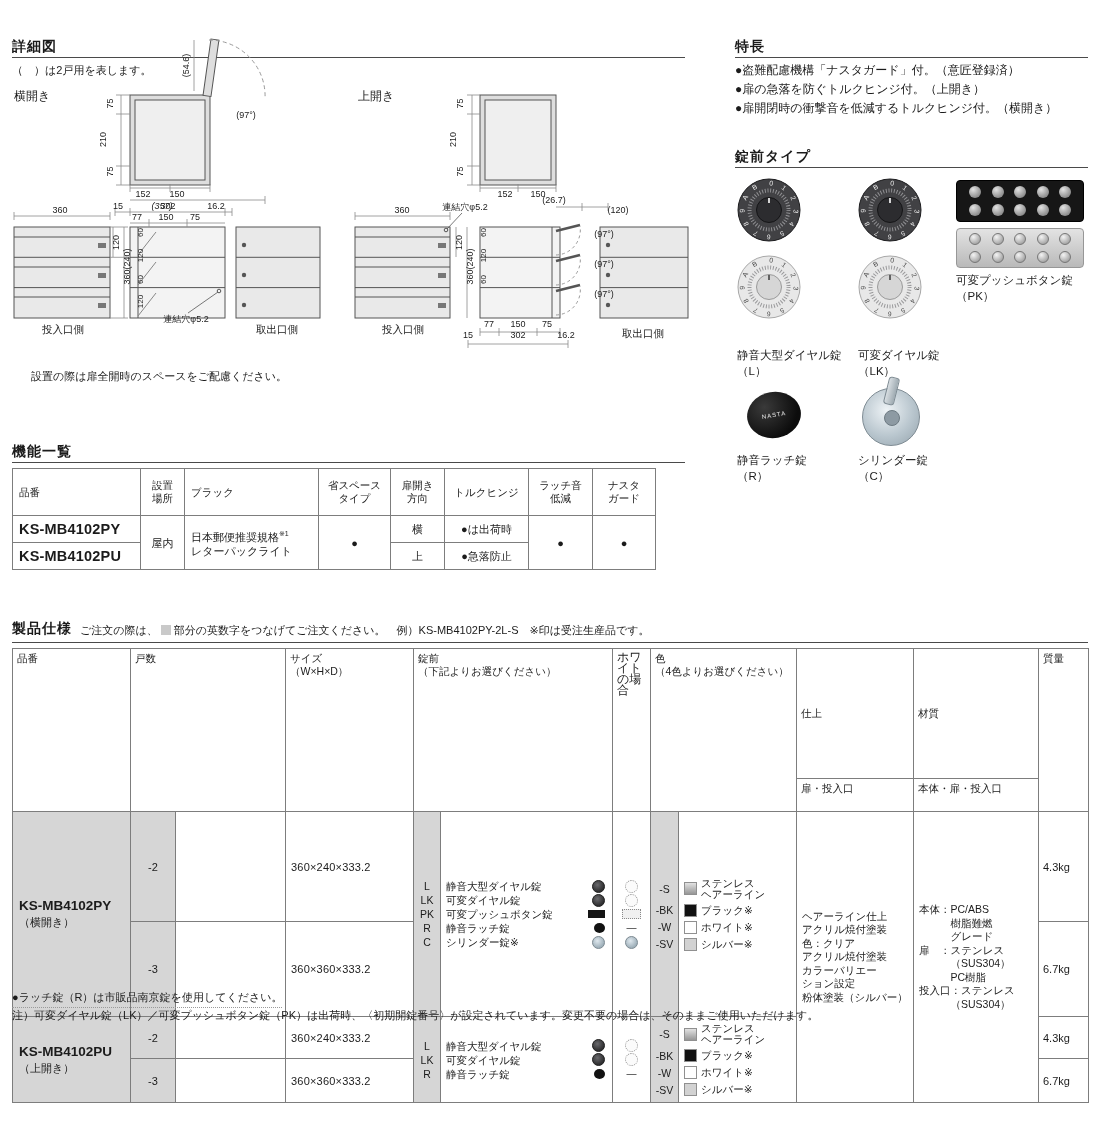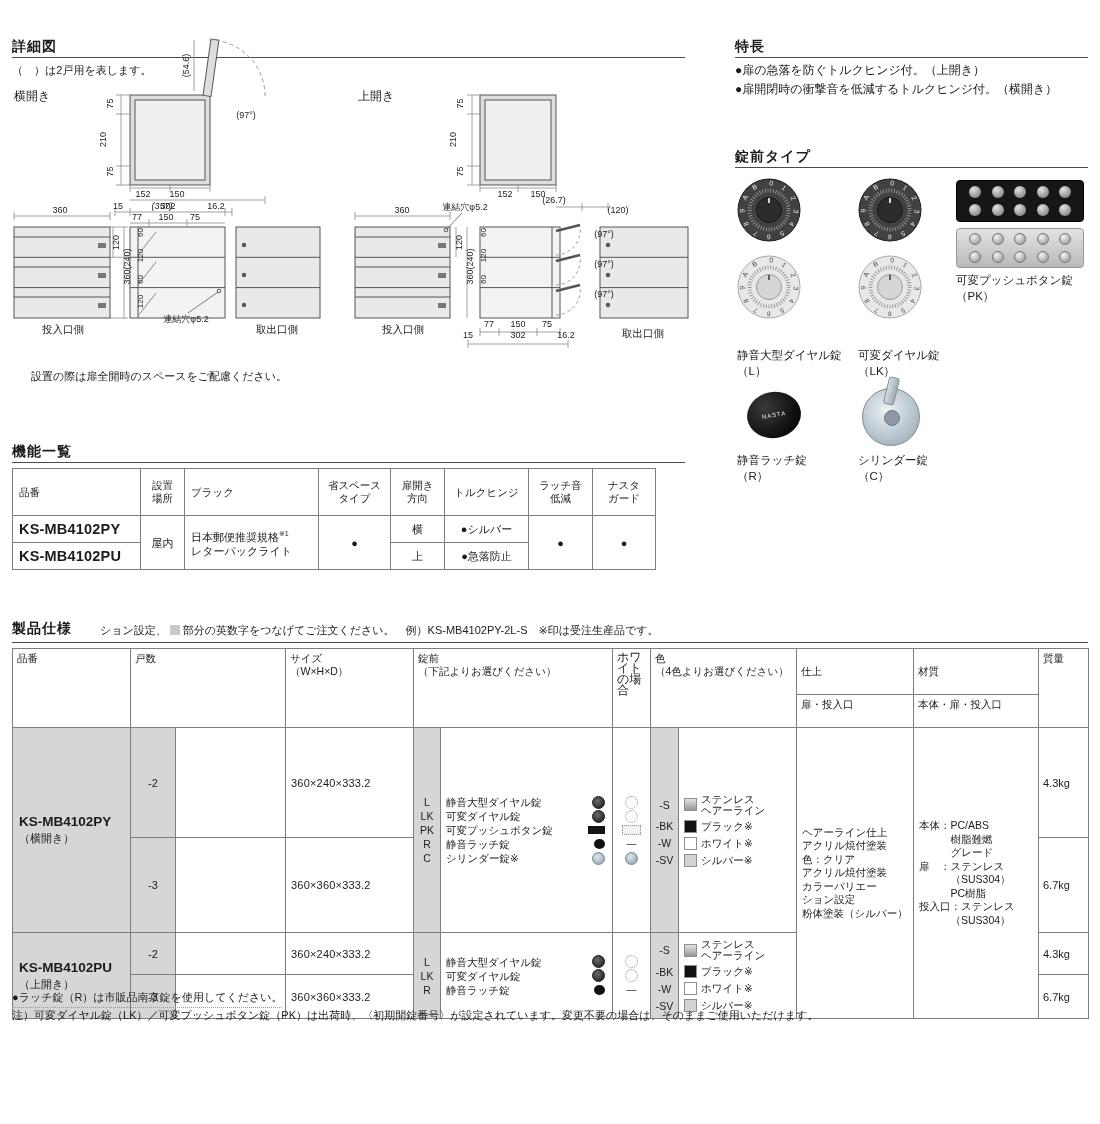--- a/index.html
+++ b/index.html
@@ -27,21 +27,21 @@
               white-space:pre-line;line-height:13px;height:42px;padding:2px;}
   #functab td{font-size:11px;text-align:center;height:26px;line-height:14px;}
   #functab .al{text-align:left;padding-left:6px;}
   #functab .model{font-size:14.5px;font-weight:bold;letter-spacing:0.2px;}
   #functab sup{font-size:7px;vertical-align:super;}
   
   #spectab{position:absolute;left:12px;top:648px;width:1076px;}
   #spectab th{font-weight:normal;font-size:10.5px;text-align:left;vertical-align:top;
               padding:3px 4px;line-height:13px;white-space:pre-line;}
   #spectab th.split{padding:0;}
-  #spectab th.split div{padding:3px 4px;}
+  #spectab th.split div{padding:3px 4px;margin-top:42px;}
   #spectab th.split .sub{border-top:1px solid #7d7d7d;}
   #spectab th.smallh{font-size:12px;line-height:11px;}
   .gray{background:#d6d6d6;}
   .model-cell{padding-left:6px;}
   .model-cell .m{font-weight:bold;font-size:13.5px;}
   .model-cell .ms{font-size:11px;margin-top:2px;}
   .code{font-size:11px;text-align:center;}
   .size{font-size:11px;padding-left:5px;letter-spacing:0.2px;}
   .weight{font-size:11px;padding-left:4px;}
   .pre{white-space:pre-line;}
@@ -75,21 +75,21 @@
   .pk-light{height:40px;background:linear-gradient(180deg,#e3e3e3,#b9b9b9);border:1px solid #979797;}
   .pk-row{display:flex;justify-content:space-between;}
   .pk-btn{width:12px;height:12px;border-radius:50%;background:radial-gradient(circle at 35% 30%,#e2e2e2,#9a9a9a 60%,#6f6f6f);}
   .pk-light .pk-btn{background:radial-gradient(circle at 35% 30%,#f4f4f4,#b5b5b5 60%,#8a8a8a);border:1px solid #777;box-sizing:border-box;}
   .latch{width:54px;height:46px;background:radial-gradient(circle at 35% 30%,#3a3a3a,#0c0c0c 70%);border-radius:50%;transform:rotate(-10deg);display:flex;align-items:center;justify-content:center;}
   .latch-brand{color:#e5e5e5;font-size:6px;letter-spacing:1px;}
   .cyl{width:56px;height:56px;border-radius:50%;background:radial-gradient(circle at 42% 38%,#eef3f6,#b9c6ce 55%,#93a2ab);border:1px solid #7e8b93;position:relative;}
   .cyl::before{content:"";position:absolute;left:23px;top:-12px;width:9px;height:26px;background:linear-gradient(90deg,#d8dee2,#9fabb2);border:1px solid #7e8b93;border-radius:3px;transform:rotate(14deg);}
   .cyl::after{content:"";position:absolute;left:21px;top:21px;width:14px;height:14px;border-radius:50%;background:#8d9aa3;border:1px solid #6d7a82;}
   .order-sq{width:10px;height:10px;background:#c9c9c9;display:inline-block;margin:0 3px;vertical-align:-1px;}
-  .spec-head{display:flex;align-items:flex-end;gap:28px;}
+  .spec-head{display:flex;align-items:flex-end;gap:8px;}
   .fn1{border-bottom:1px dotted #999;padding-bottom:2px;display:inline-block;}
 </style>
 </head>
 <body>
 
 <div id="page">
 
   <div class="abs sec-title" style="left:12px;top:38px">詳細図</div>
   <div class="rule" style="left:12px;top:57px;width:673px"></div>
   <div class="abs small-txt" style="left:12px;top:63px">（　）は2戸用を表します。</div>
@@ -302,20 +302,21 @@
       <span class="dim" style="left: 550px; top: 330px; width: 32px; text-align: center;">16.2</span>
       <span class="dim t10" style="left: 368px; top: 323px; width: 70px; text-align: center;">投入口側</span>
       <span class="dim t10" style="left: 608px; top: 327px; width: 70px; text-align: center;">取出口側</span>
     </div>
 
   <div class="abs note-txt" style="left:31px;top:369px">設置の際は扉全開時のスペースをご配慮ください。</div>
 
   <div class="abs sec-title" style="left:735px;top:38px">特長</div>
   <div class="rule" style="left:735px;top:57px;width:353px"></div>
   <div class="abs" style="left:735px;top:61px">
+    <div class="feat-item">●盗難配慮機構「ナスタガード」付。（意匠登録済）</div>
     <div class="feat-item">●扉の急落を防ぐトルクヒンジ付。（上開き）</div>
     <div class="feat-item">●扉開閉時の衝撃音を低減するトルクヒンジ付。（横開き）</div>
   </div>
 
   <div class="abs sec-title" style="left:735px;top:148px">錠前タイプ</div>
   <div class="rule" style="left:735px;top:167px;width:353px"></div>
 
   <svg class="abs" style="left:737px;top:178px" width="64" height="64" viewBox="0 0 64 64">
     <circle cx="32" cy="32" r="31" fill="#414144" stroke="#1d1d1f"></circle>
     <circle cx="32" cy="32" r="19.5" fill="none" stroke="#8f8f92" stroke-width="4" stroke-dasharray="1 1.72"></circle>
@@ -450,36 +451,36 @@
     </tr>
     <tr>
       <td class="model al">KS-MB4102PY</td>
       <td rowspan="2">屋内</td>
       <td rowspan="2" class="al">
         <div><span>日本郵便推奨規格</span><sup>※1</sup></div>
         <div>レターパックライト</div>
       </td>
       <td rowspan="2">●</td>
       <td>横</td>
-      <td>●シルバー</td>
+      <td>●は出荷時</td>
       <td rowspan="2">●</td>
       <td rowspan="2">●</td>
     </tr>
     <tr>
       <td class="model al">KS-MB4102PU</td>
       <td>上</td>
       <td>●急落防止</td>
     </tr>
   </tbody>
     </table>
 
   <div class="abs spec-head" style="left:12px;top:620px">
     <span class="sec-title">製品仕様</span>
     <span class="small-txt">
-      <span>ション設定、</span><span class="order-sq"></span><span>部分の英数字をつなげてご注文ください。　例）KS-MB4102PY-2L-S　※印は受注生産品です。</span>
+      <span>ご注文の際は、</span><span class="order-sq"></span><span>部分の英数字をつなげてご注文ください。　例）KS-MB4102PY-2L-S　※印は受注生産品です。</span>
     </span>
   </div>
   <div class="rule" style="left:12px;top:642px;width:1076px"></div>
 
   <table id="spectab">
     <colgroup>
       <col style="width:118px">
         <col style="width:45px">
         <col style="width:110px">
         <col style="width:128px">

